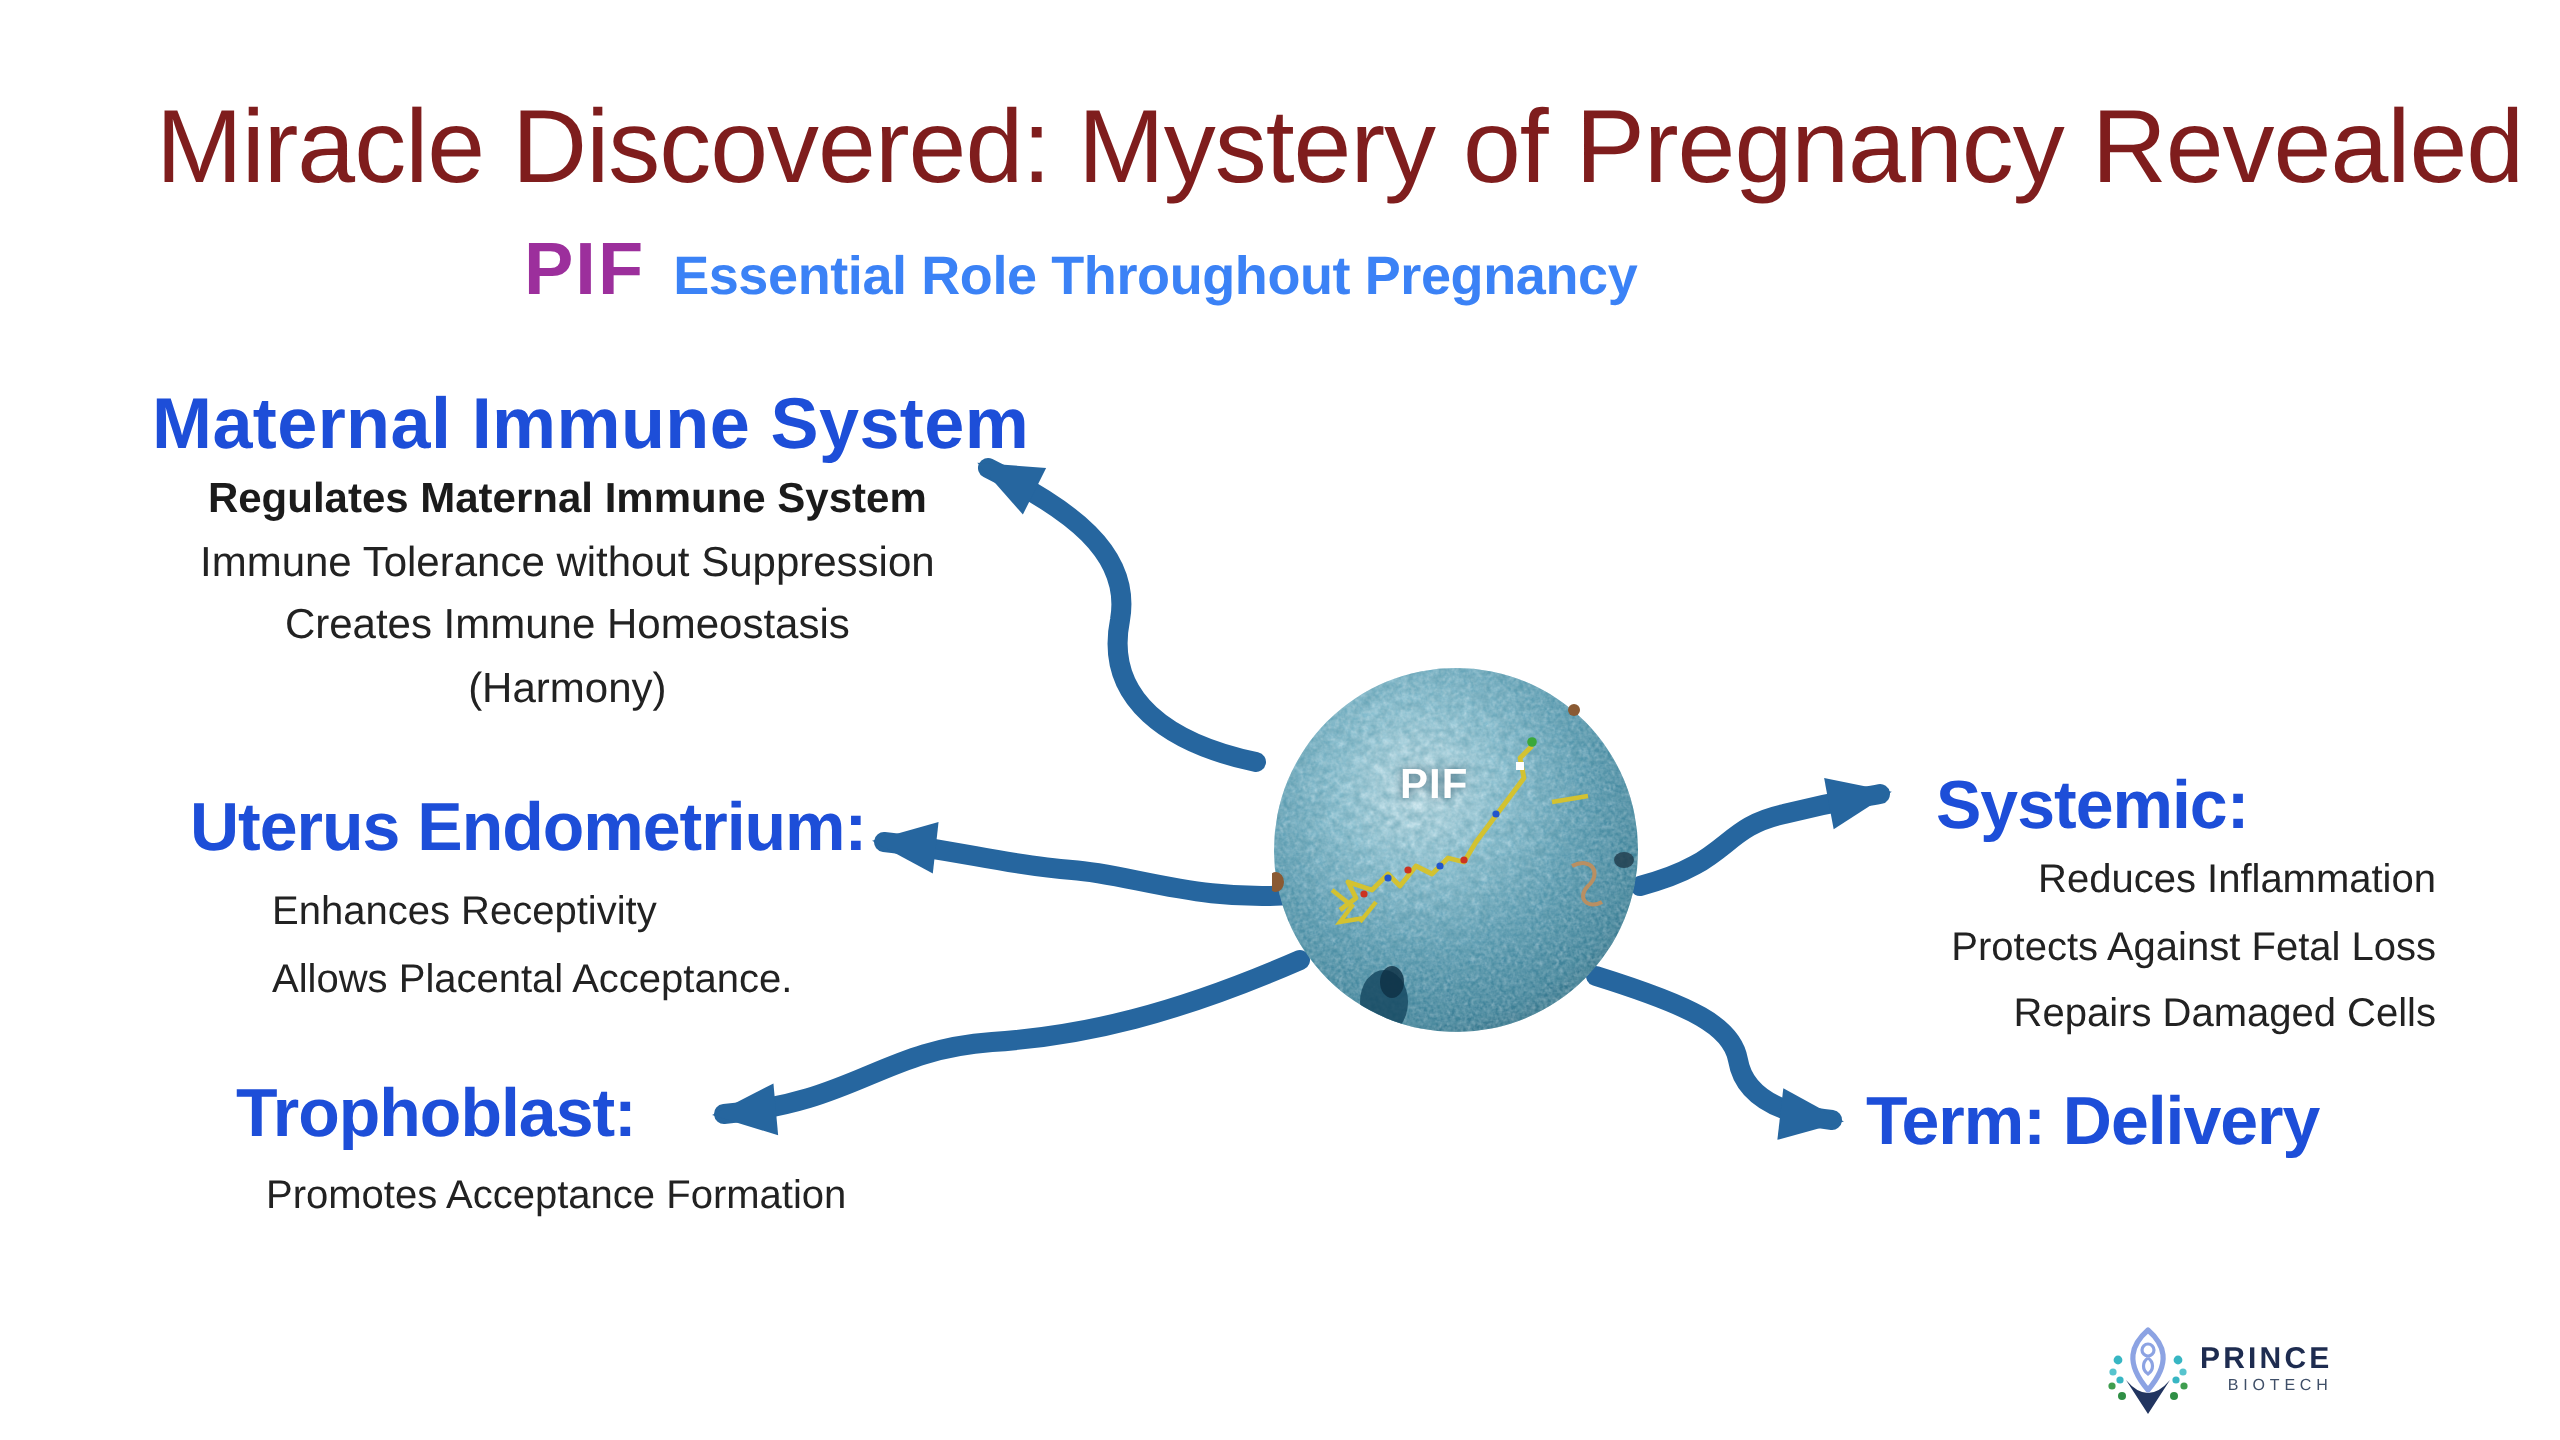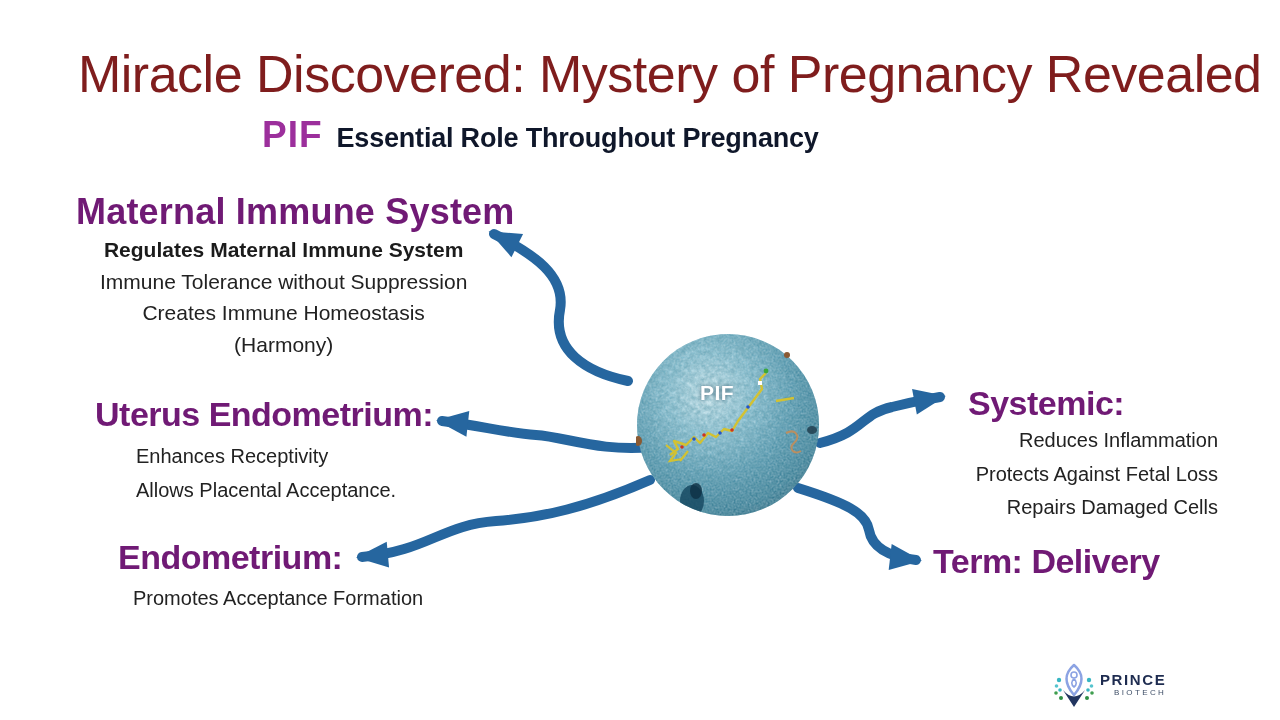--- a/index.html
+++ b/index.html
@@ -9,23 +9,23 @@
   }
   .abs{position:absolute;}
   
   .title{
     left:78px;top:44px;font-size:52px;font-weight:400;letter-spacing:-0.5px;
     color:#7f1d1d;white-space:nowrap;
   }
   
   .subtitle{left:262px;top:108px;display:flex;align-items:baseline;white-space:nowrap;}
   .subtitle .pif{font-size:37px;font-weight:700;color:#9c2f9c;letter-spacing:1px;}
-  .subtitle .rest{font-size:27px;font-weight:700;color:#0f172a;margin-left:14px;letter-spacing:-0.2px;margin-top:15px;}
+  .subtitle .rest{font-size:27px;font-weight:700;color:#3b82f6;margin-left:14px;letter-spacing:-0.2px;margin-top:15px;}
   
-  .hd{color:#701a75;font-weight:700;white-space:nowrap;line-height:1.1;}
+  .hd{color:#1d4ed8;font-weight:700;white-space:nowrap;line-height:1.1;}
   .hd-lg{font-size:36px;letter-spacing:0.2px;}
   .hd-md{font-size:34px;letter-spacing:-0.5px;}
   
   .lines{color:#222;font-size:21px;white-space:nowrap;}
   .lines .ln{line-height:31.5px;}
   .lines-20{font-size:20px;}
   .lines-20 .ln{line-height:33.5px;}
   .it{}
   .bd{font-weight:700;color:#1b1b1b;}
   .right-align{text-align:right;}
@@ -129,21 +129,21 @@
     <div class="ln it">Creates Immune Homeostasis</div>
     <div class="ln it">(Harmony)</div>
   </div>
 
   <div class="abs hd hd-md textblock" style="left:95px;top:396px;">Uterus Endometrium:</div>
   <div class="abs lines lines-20 textblock" style="left:136px;top:440px;">
     <div class="ln it">Enhances Receptivity</div>
     <div class="ln it">Allows Placental Acceptance.</div>
   </div>
 
-  <div class="abs hd hd-md textblock" style="left:118px;top:539px;">Endometrium:</div>
+  <div class="abs hd hd-md textblock" style="left:118px;top:539px;">Trophoblast:</div>
   <div class="abs lines lines-20 textblock" style="left:133px;top:582px;">
     <div class="ln it">Promotes Acceptance Formation</div>
   </div>
 
   <div class="abs hd hd-md textblock" style="left:968px;top:385px;">Systemic:</div>
   <div class="abs lines lines-20 right-align textblock" style="right:62px;top:424px;">
     <div class="ln it">Reduces Inflammation</div>
     <div class="ln it">Protects Against Fetal Loss</div>
     <div class="ln it">Repairs Damaged Cells</div>
   </div>

